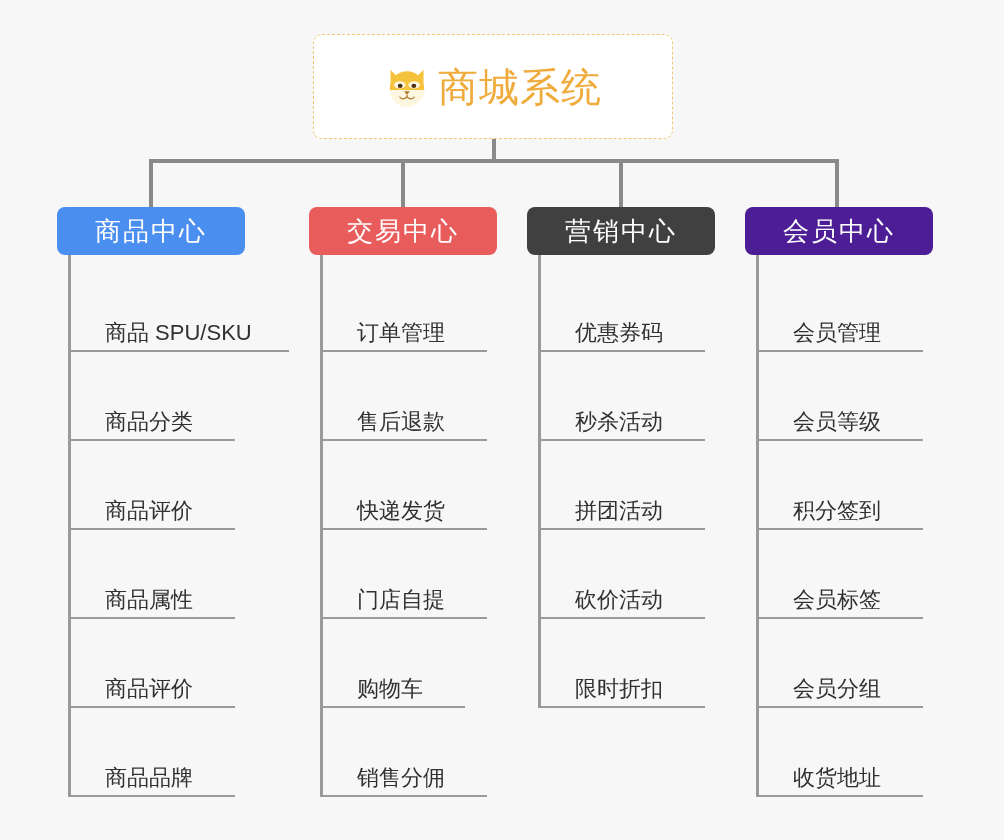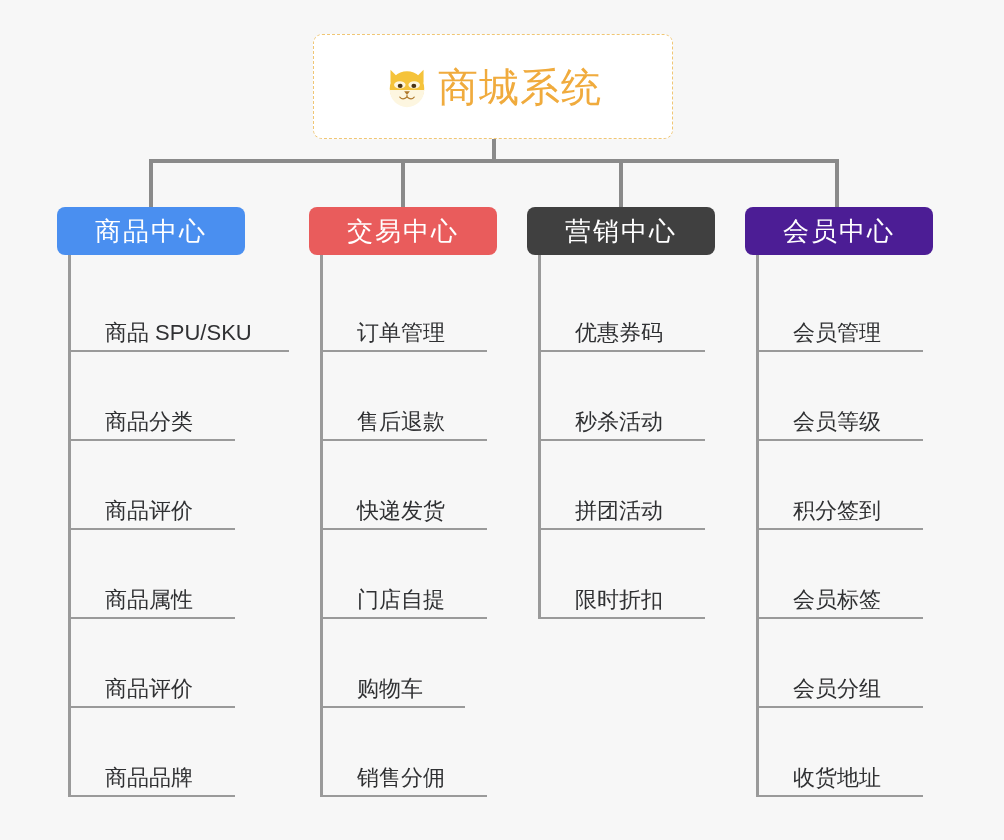--- a/index.html
+++ b/index.html
@@ -231,20 +231,24 @@
       </div>
       <div class="leaf-item">
         <span class="leaf-label">秒杀活动</span>
         <span class="leaf-underline" style="width:164px;"></span>
       </div>
       <div class="leaf-item">
         <span class="leaf-label">拼团活动</span>
         <span class="leaf-underline" style="width:164px;"></span>
       </div>
       <div class="leaf-item">
+        <span class="leaf-label">砍价活动</span>
+        <span class="leaf-underline" style="width:164px;"></span>
+      </div>
+      <div class="leaf-item">
         <span class="leaf-label">限时折扣</span>
         <span class="leaf-underline" style="width:164px;"></span>
       </div>
     </div>
   </div>
 
   <div class="branch" style="left:745px;">
     <div class="branch-header" style="background:#4c1d95;text-align:right;">
       <span>会员中心</span>
     </div>

